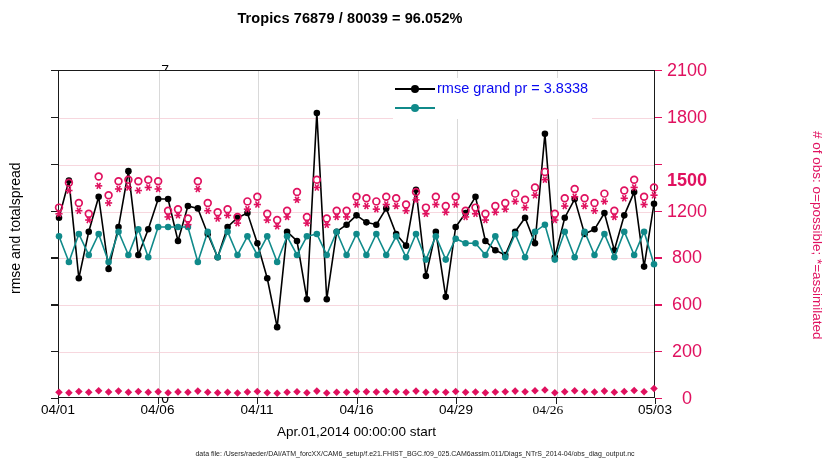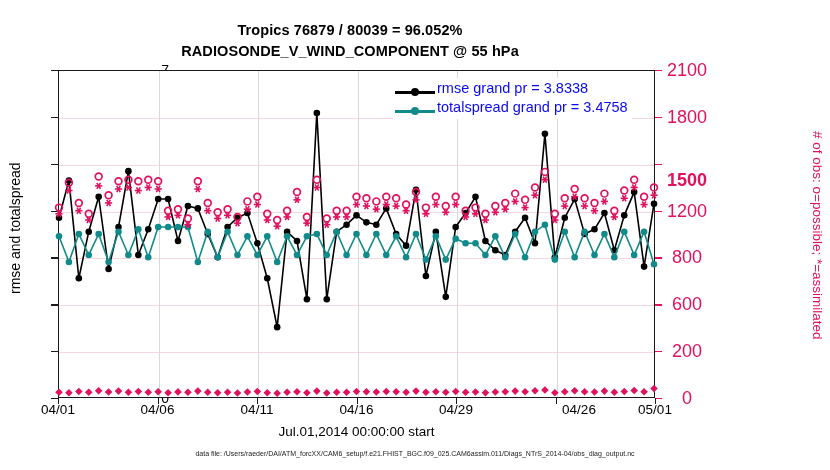--- a/index.html
+++ b/index.html
@@ -1,19 +1,19 @@
 <!DOCTYPE html>
 <html><head>
 <meta charset="utf-8">
 <style>
   html,body{margin:0;padding:0;background:#ffffff;}
   body{width:830px;height:470px;font-family:"Liberation Sans",sans-serif;overflow:hidden;}
   #root{position:relative;width:830px;height:470px;background:#fff;}
 
-  .title-block{position:absolute;left:0;top:20px;width:700px;text-align:center;
+  .title-block{position:absolute;left:0;top:8px;width:700px;text-align:center;
     font-size:14.5px;font-weight:bold;color:#000;line-height:21px;letter-spacing:.1px;}
 
   .ylabel-left{position:absolute;left:4px;top:108px;width:22px;height:240px;
     writing-mode:vertical-rl;transform:rotate(180deg);
     display:flex;align-items:center;justify-content:center;
     font-size:14px;color:#000;white-space:nowrap;}
 
   .ylabel-right{position:absolute;right:2px;top:110px;width:22px;height:250px;
     writing-mode:vertical-rl;
     display:flex;align-items:center;justify-content:center;
@@ -37,41 +37,40 @@
     font-size:18px;color:#e0115f;transform:translateY(-50%);}
   .tickmark-l{position:absolute;left:51px;width:7px;height:1.3px;background:#1a1a1a;}
   .tickmark-r{position:absolute;left:655px;width:7px;height:1.3px;background:#e0115f;}
 
   .xtick{position:absolute;top:402px;font-size:13.5px;color:#000;
     transform:translateX(-50%);white-space:nowrap;}
   .tickmark-x{position:absolute;top:398px;width:1.3px;height:6px;background:#1a1a1a;}
 
   .legend{position:absolute;left:393px;top:78px;
     background:#fff;border:0;padding:1px 4px 2px 2px;}
-  .legend-row{display:flex;align-items:flex-end;height:19px;}
+  .legend-row{display:flex;align-items:center;height:19px;}
   .legend-sample{position:relative;width:40px;height:12px;margin-right:2px;flex:none;}
   .legend-line{position:absolute;top:5px;left:0;width:40px;height:2.6px;}
   .legend-dot{position:absolute;top:2px;left:16px;width:8px;height:8px;border-radius:50%;}
   .legend-text{font-size:14.5px;color:#0a0af0;white-space:nowrap;line-height:19px;}
 
   svg.series{position:absolute;left:0;top:0;width:100%;height:100%;overflow:visible;}
 </style>
 </head>
 <body>
 
 <div id="root">
 
   <div class="title-block">
     <div>Tropics 76879 / 80039 = 96.052%</div>
-    <div>RADIOSONDE_V_WIND_COMPONENT @ 55 hPa</div>
   </div>
 
   <div class="ylabel-left">rmse and totalspread</div>
   <div class="ylabel-right"># of obs: o=possible; *=assimilated</div>
-  <div class="xlabel">Jul.01,2014 00:00:00 start</div>
+  <div class="xlabel">Apr.01,2014 00:00:00 start</div>
   <div class="footer">data file: /Users/raeder/DAI/ATM_forcXX/CAM6_setup/f.e21.FHIST_BGC.f09_025.CAM6assim.011/Diags_NTrS_2014-04/obs_diag_output.nc</div>
 
   <div id="ticks-left">
       <div class="ytick-l" style="top: 398px;">0</div>
       <div class="tickmark-l" style="top: 398px;"></div>
       <div class="ytick-l" style="top: 351.143px;">1</div>
       <div class="tickmark-l" style="top: 351.143px;"></div>
       <div class="ytick-l" style="top: 304.286px;">2</div>
       <div class="tickmark-l" style="top: 304.286px;"></div>
       <div class="ytick-l" style="top: 257.429px;">3</div>
@@ -107,23 +106,23 @@
       <div class="xtick" style="left: 58px;">04/01</div>
       <div class="tickmark-x" style="left: 58px;"></div>
       <div class="xtick" style="left: 157.5px;">04/06</div>
       <div class="tickmark-x" style="left: 157.5px;"></div>
       <div class="xtick" style="left: 257px;">04/11</div>
       <div class="tickmark-x" style="left: 257px;"></div>
       <div class="xtick" style="left: 356.5px; text-align: right;">04/16</div>
       <div class="tickmark-x" style="left: 356.5px;"></div>
       <div class="xtick" style="left: 456px;">04/29</div>
       <div class="tickmark-x" style="left: 456px;"></div>
-      <div class="xtick" style="left: 579px;">04/26</div>
+      <div class="xtick" style="left: 548px; font-family: Liberation Serif, serif;">04/26</div>
       <div class="tickmark-x" style="left: 555.5px;"></div>
-      <div class="xtick" style="left: 655px;">05/01</div>
+      <div class="xtick" style="left: 655px;">05/03</div>
       <div class="tickmark-x" style="left: 655px;"></div>
     </div>
 
   <div id="plot">
     <div id="grid-h">
         <div class="hgrid" style="top: 281.143px;"></div>
         <div class="hgrid" style="top: 234.286px;"></div>
         <div class="hgrid" style="top: 187.429px;"></div>
         <div class="hgrid" style="top: 140.571px;"></div>
         <div class="hgrid" style="top: 93.7143px;"></div>
@@ -697,17 +696,16 @@
         <span class="legend-line" style="background:#000000"></span>
         <span class="legend-dot" style="background:#000000"></span>
       </span>
       <span class="legend-text">rmse grand pr = 3.8338</span>
     </div>
     <div class="legend-row">
       <span class="legend-sample">
         <span class="legend-line" style="background:#108a8a"></span>
         <span class="legend-dot" style="background:#108a8a"></span>
       </span>
-      <span class="legend-text">totalspread grand pr = 3.4758</span>
     </div>
   </div>
 
 </div>
 
 </body></html>

